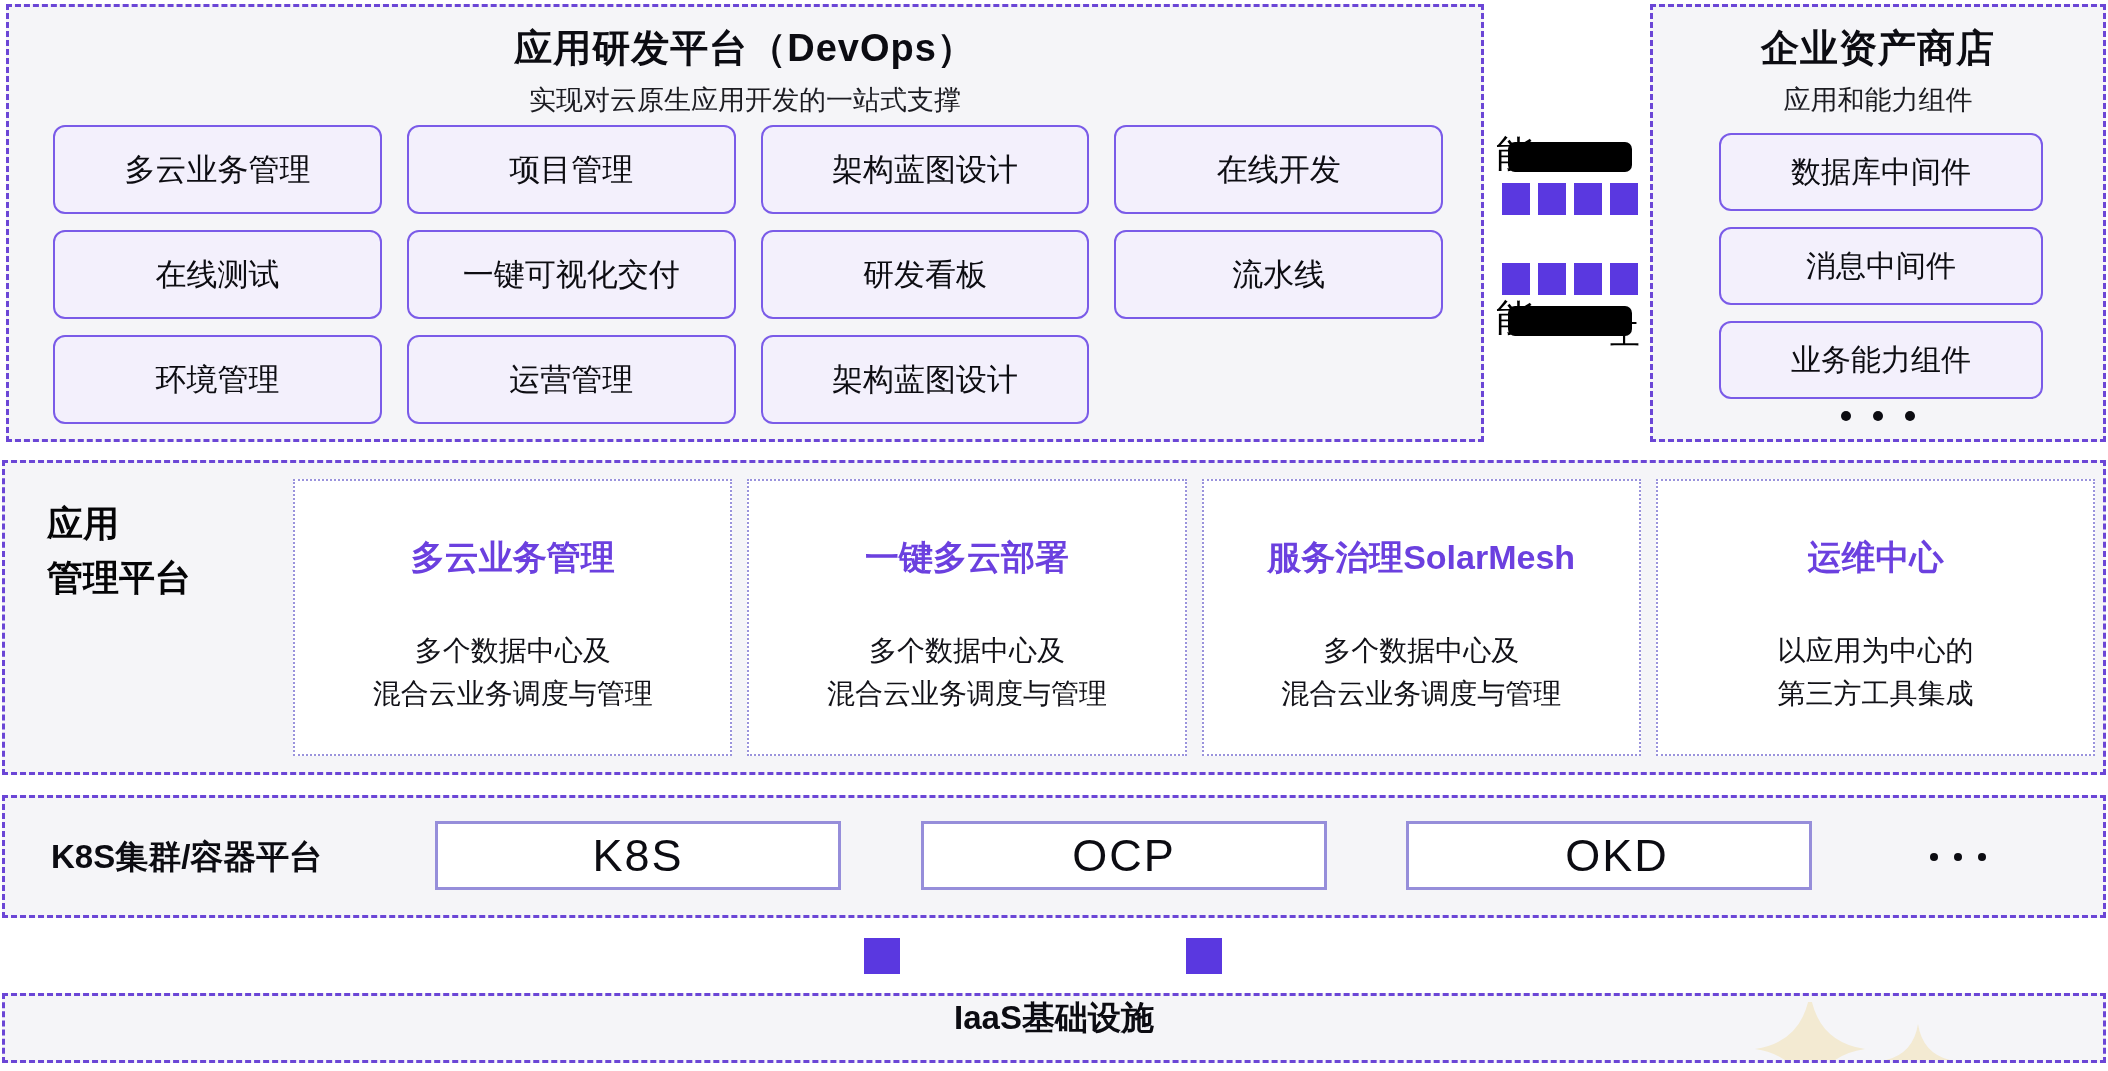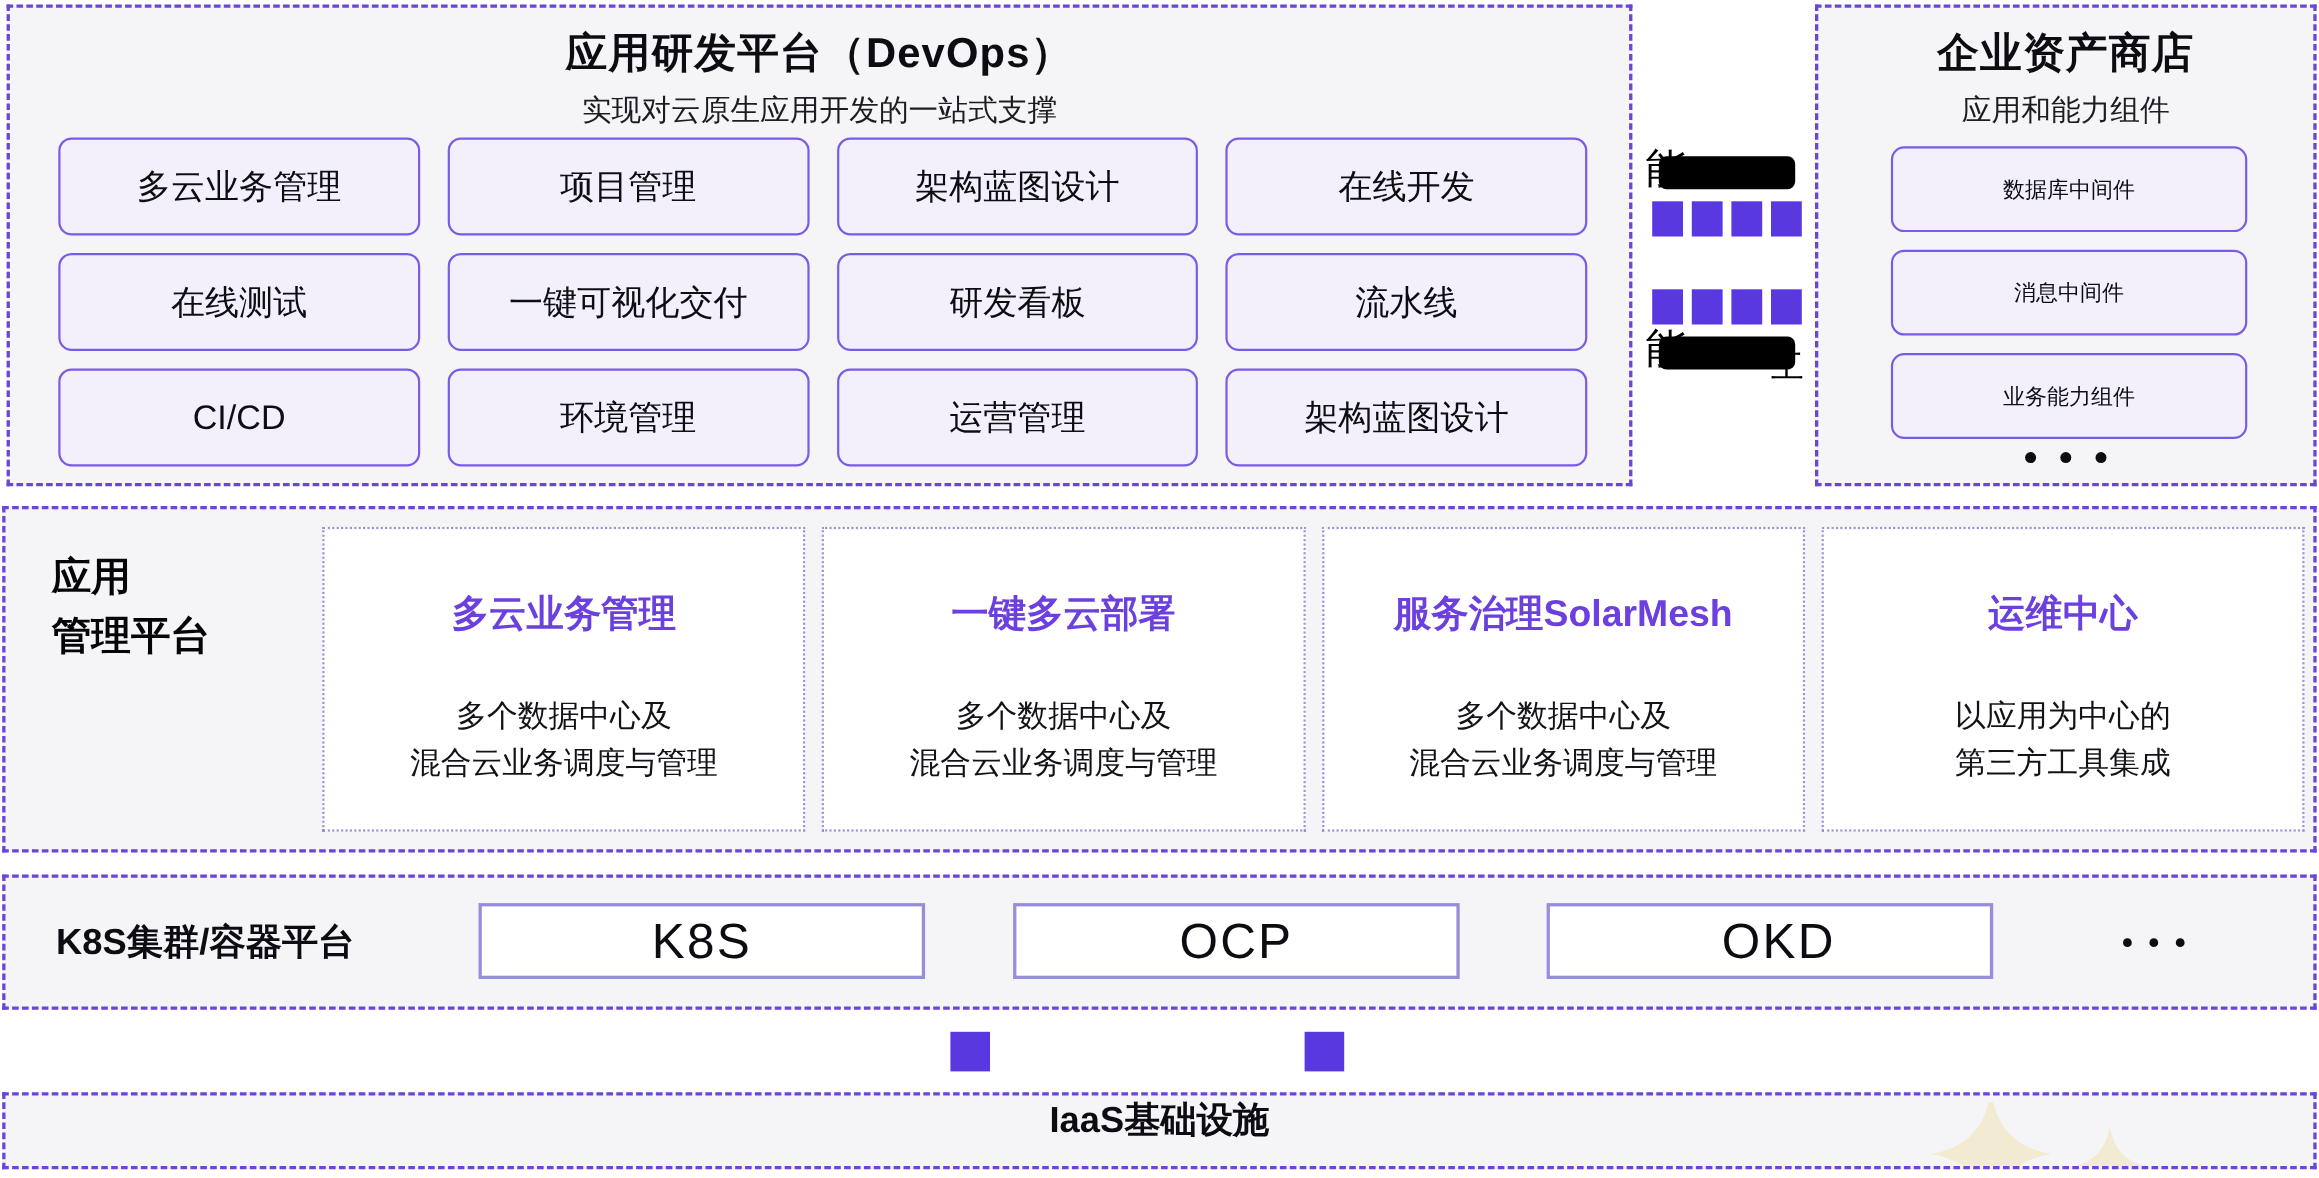--- a/index.html
+++ b/index.html
@@ -22,21 +22,21 @@
     display:grid; grid-template-columns:repeat(4,1fr); column-gap:25px; row-gap:16px;
   }
   .chip {
     box-sizing:border-box; height:89px;
     background:var(--chip-fill,#F3F0FC);
     border:2px solid var(--chip-border,#7A5BE8); border-radius:12px;
     display:flex; align-items:center; justify-content:center;
     font-size:31px; color:#0d0d12;
   }
   .store-items { position:absolute; left:66px; top:126px; width:324px; }
-  .store-items .chip { height:78px; margin-bottom:16px; font-size:20px; }
+  .store-items .chip { height:78px; margin-bottom:16px; font-size:30px; }
   .dots { position:absolute; display:flex; gap:22px; }
   .dots .dot { width:10px; height:10px; border-radius:50%; background:#0c0c12; }
   .store-dots { left:50%; transform:translateX(-50%); top:404px; }
   
   .mid-connector { position:absolute; left:1498px; top:138px; width:140px; height:212px; }
   .red-char { position:absolute; font-size:38px; color:#000; line-height:1; }
   .red-bar  { position:absolute; width:124px; height:30px; background:#000; border-radius:7px; }
   .char-top { left:-2px; top:-3px; }
   .bar-top  { left:10px; top:4px; }
   .char-bot { left:-2px; top:161px; }
@@ -90,21 +90,20 @@
     <div class="panel-sub">实现对云原生应用开发的一站式支撑</div>
     <div class="chip-grid">
       <div class="chip">多云业务管理</div>
       <div class="chip">项目管理</div>
       <div class="chip">架构蓝图设计</div>
       <div class="chip">在线开发</div>
       <div class="chip">在线测试</div>
       <div class="chip">一键可视化交付</div>
       <div class="chip">研发看板</div>
       <div class="chip">流水线</div>
-      <div class="chip">CI/CD</div>
       <div class="chip">环境管理</div>
       <div class="chip">运营管理</div>
       <div class="chip">架构蓝图设计</div>
     </div>
   </div>
 
   <div class="mid-connector">
     <span class="red-char char-top">能</span>
     <div class="red-bar bar-top"></div>
     <div class="sq-row sq-row-1">

